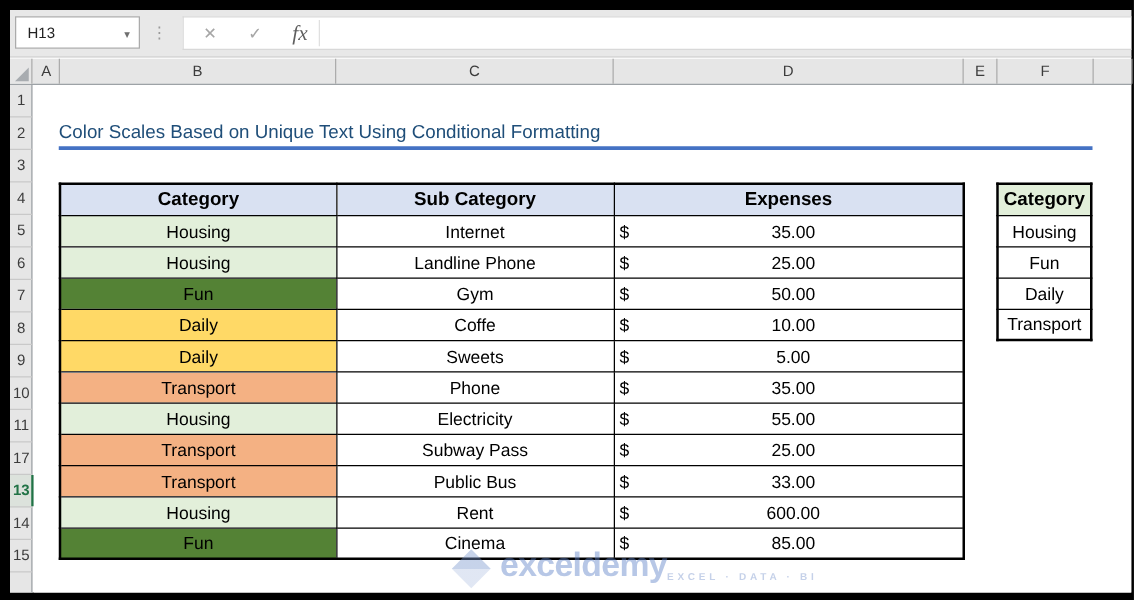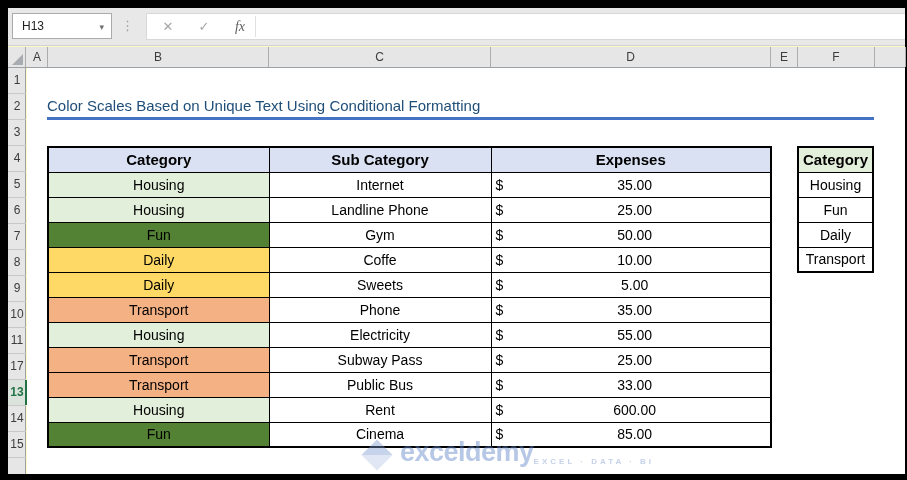--- a/index.html
+++ b/index.html
@@ -1,29 +1,29 @@
 <!DOCTYPE html>
 <html><head>
 <meta charset="utf-8">
 <style>
   * { margin:0; padding:0; box-sizing:border-box; }
   body { background:#000; font-family:"Liberation Sans", sans-serif; }
   .screenshot { position:relative; width:907px; height:480px; background:#000; overflow:hidden; }
-  .app { position:absolute; left:8px; top:8px; width:897px; height:466px; background:#fef9c3; }
+  .app { position:absolute; left:8px; top:8px; width:897px; height:466px; background:#ffffff; }
 
   
   .toolbar { position:absolute; left:0; top:0; width:897px; height:38px; background:#E8E8E8; border-bottom:1px solid #D2D2D2; }
   .name-box { position:absolute; left:4px; top:5px; width:100px; height:26px; background:#fff; border:1px solid #ABABAB; font-size:12px; line-height:24px; padding-left:9px; color:#222; }
   .name-box-arrow { position:absolute; right:7px; top:1px; color:#6F6F6F; font-size:9px; line-height:24px; }
   .toolbar-dots { position:absolute; left:113px; top:5px; height:26px; line-height:26px; color:#9A9A9A; font-size:13px; letter-spacing:0; }
   .fx-strip { position:absolute; left:138px; top:5px; width:759px; height:27px; background:#fff; border:1px solid #D8D8D8; border-right:none; }
   .fx-btn { position:absolute; top:0; height:25px; line-height:25px; text-align:center; width:26px; font-size:13px; color:#A6A6A6; cursor:default; }
   .btn-cancel { left:8px; }
   .btn-enter  { left:44px; }
-  .btn-fx { left:80px; color:#5F5F5F; font-style:italic; font-family:"Liberation Serif", serif; font-size:14px; }
+  .btn-fx { left:80px; color:#5F5F5F; font-style:italic; font-family:"Liberation Serif", serif; font-size:17px; }
   .fx-sep { position:absolute; left:108px; top:2px; width:1px; height:21px; background:#E0E0E0; }
   .formula-input { position:absolute; left:112px; top:0; right:0; height:25px; }
 
   
   .col-headers { position:absolute; left:0; top:39px; width:897px; height:21px; background:#E6E6E6; border-bottom:1px solid #9DA2A6; }
   .corner-box { position:absolute; left:0; top:0; width:18px; height:20px; background:#E6E6E6; border-right:1px solid #ACACAC; }
   .corner-triangle { position:absolute; right:2px; bottom:2px; width:0; height:0; border-left:11px solid transparent; border-bottom:11px solid #A8ACB0; }
   .col-header { position:absolute; top:0; height:20px; line-height:20px; text-align:center; font-size:12px; color:#3C3C3C; border-right:1px solid #ACACAC; }
 
   

